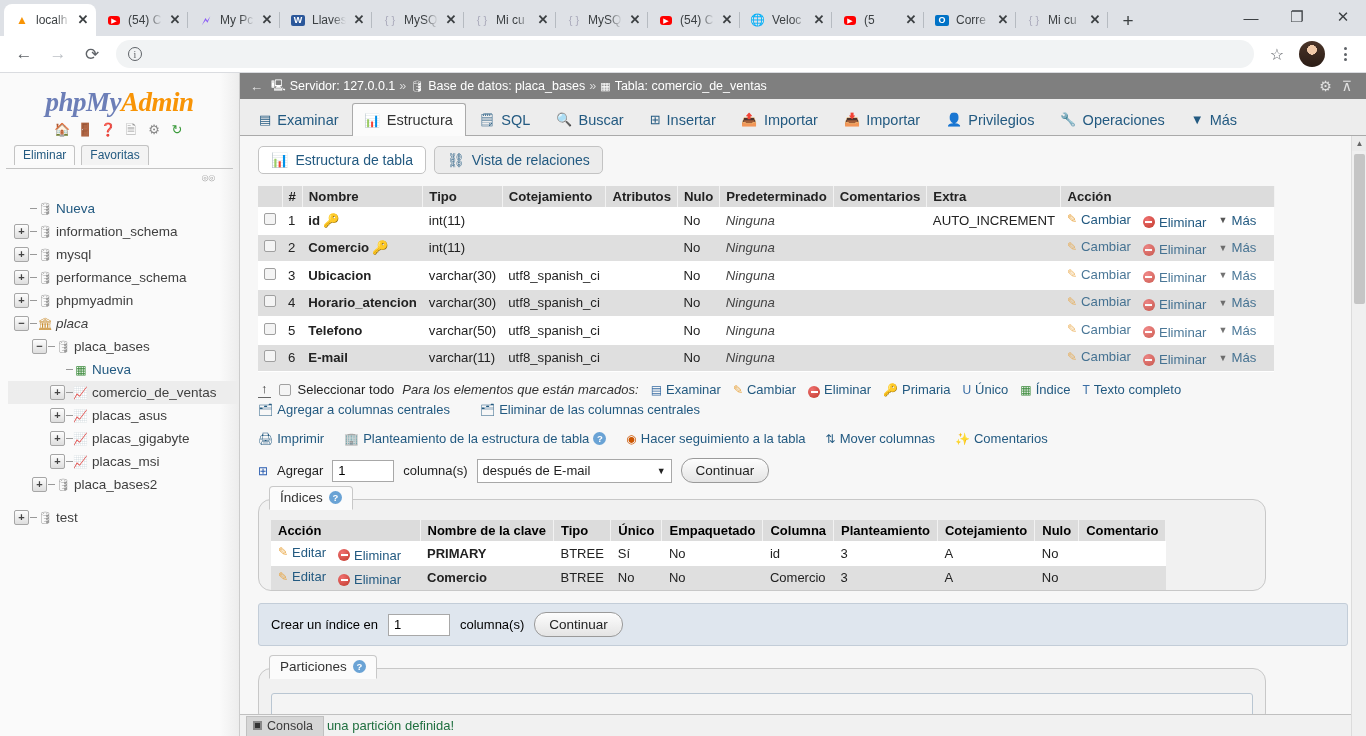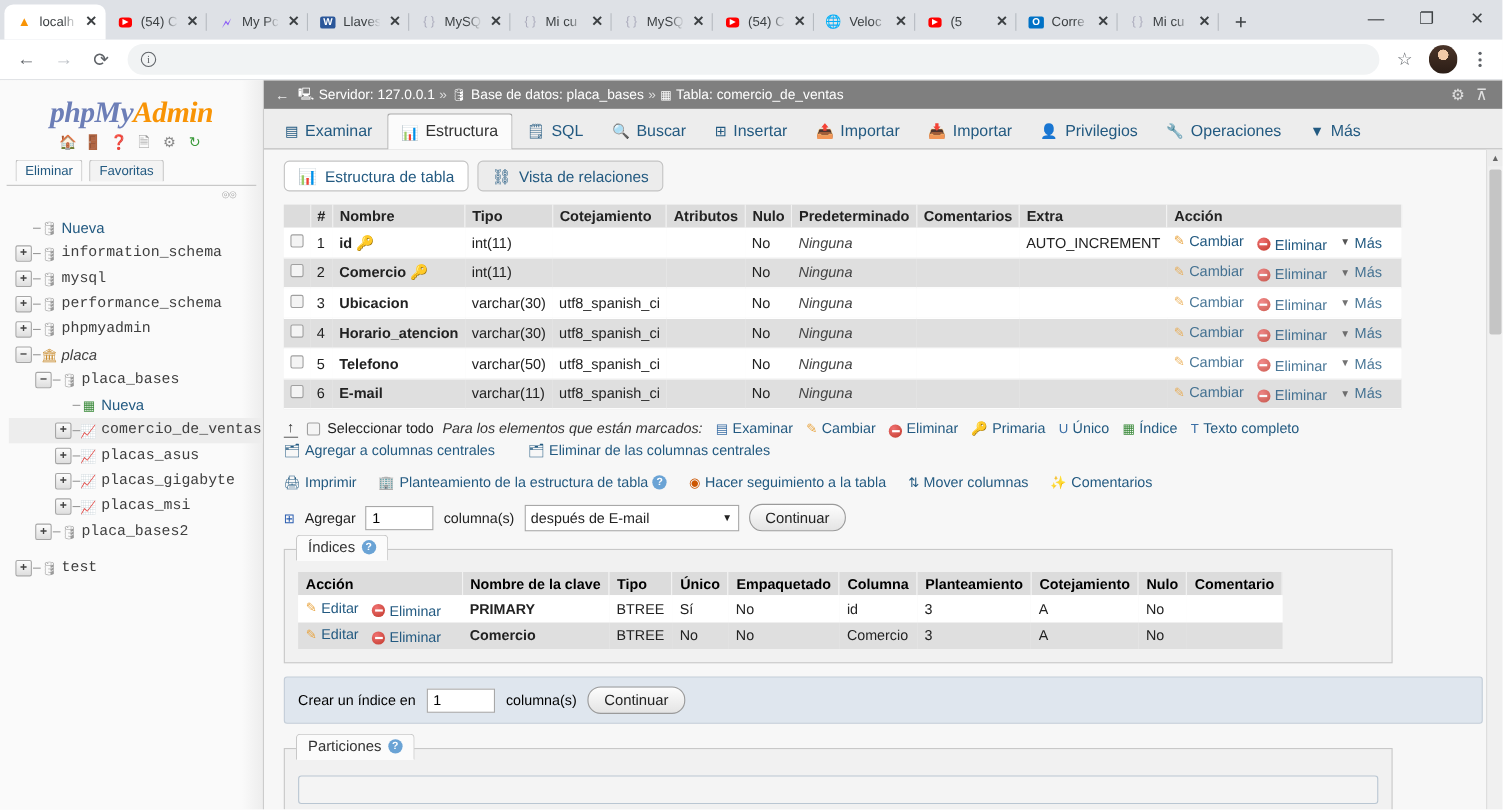--- a/index.html
+++ b/index.html
@@ -191,21 +191,21 @@
     border: 1px solid #a6a6a6;
     border-radius: 2px;
     background: linear-gradient(#fdfdfd,#dedede);
     font-size: 11px; line-height: 12px; text-align: center;
     color: #444; font-weight: bold;
     margin-right: 1px;
   }
   .dash { width: 7px; height: 1px; background: #999; flex: 0 0 7px; }
   .dbicon { width: 16px; flex: 0 0 16px; text-align:center; font-size: 12px; margin-right: 3px; }
   .tlabel { color: #235a81; }
-  .tlabel.db { color: #3f3f3f; font-family: Liberation Mono, monospace; }
+  .tlabel.db { color: #3f3f3f; }
   .tlabel.it { font-style: italic; color: #3f3f3f; }
 
   
   .main {
     flex: 1;
     display: flex;
     flex-direction: column;
     overflow: hidden;
     background: #f7f7f7;
     position: relative;
@@ -369,22 +369,22 @@
     background: linear-gradient(#fdfdfd,#e4e4e4);
     font-size: 13.5px;
     padding: 4px 14px;
     color: #222;
   }
 
   .fieldset {
     margin-top: 16px;
     border: 1px solid #c8c8c8;
     background: #f1f1f1;
-    border-radius: 0;
-    padding: 10px 12px 12px;
+    border-radius: 13px;
+    padding: 10px 12px 0;
     position: relative;
     width: 1008px;
   }
   .legend {
     position: absolute;
     top: -14px; left: 10px;
     background: #fbfbfb;
     border: 1px solid #c8c8c8;
     border-bottom: 1px solid #fbfbfb;
     border-radius: 4px 4px 0 0;
@@ -1007,20 +1007,27 @@
       <div class="part-box">
         <div class="fieldset" style="margin-top:14px; height:58px; padding-top:6px;">
           <div class="legend">
             <span>Particiones</span>
             <span class="qmark">?</span>
           </div>
           <div style="margin-top:18px; border:1px solid #b9c6d2; border-radius:3px; height:26px; background:#f4f4f4;"></div>
         </div>
       </div>
 
+      <div class="console-bar">
+        <div class="console-chip">
+          <span class="console-sq"></span>
+          <span>Consola</span>
+        </div>
+        <span class="console-msg">una partición definida!</span>
+      </div>
 
       <div class="scrollbar-v">
         <div class="scroll-arrow" style="top:0;">▲</div>
         <div class="scroll-thumb"></div>
       </div>
 
     </div>
   </div>
 </div>
 

